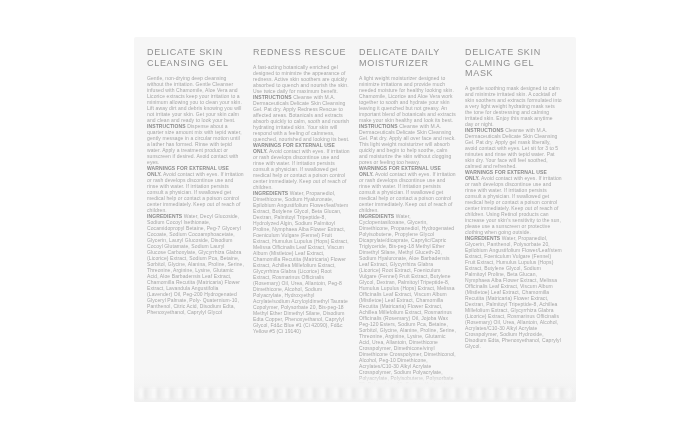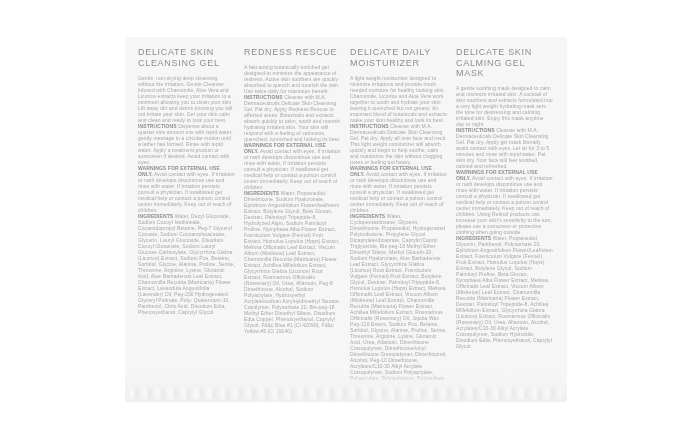--- a/index.html
+++ b/index.html
@@ -12,21 +12,21 @@
     font-family: "Liberation Sans", sans-serif;
   }
   .stage {
     position: relative;
     width: 679px;
     height: 439px;
     background: #ffffff;
   }
   .card {
     position: absolute;
-    left: 125px;
+    left: 134px;
     top: 37px;
     width: 442px;
     height: 365px;
     background: #f6f6f6;
     border-radius: 2px;
     overflow: hidden;
   }
   .cols {
     position: absolute;
     left: 13px;

